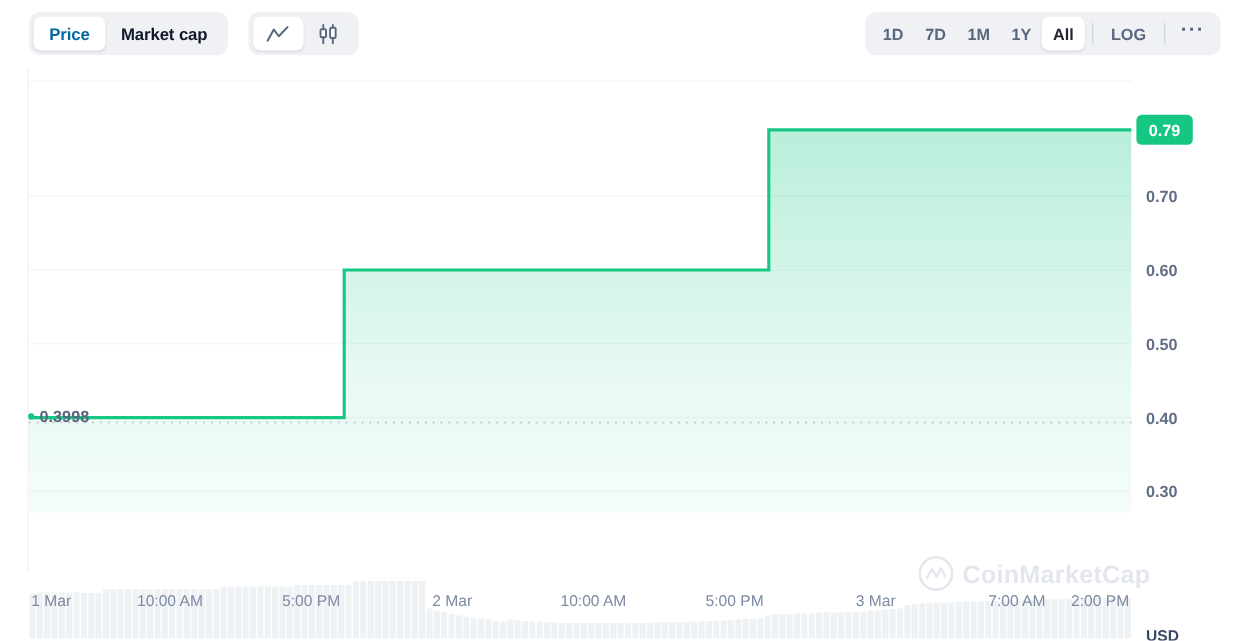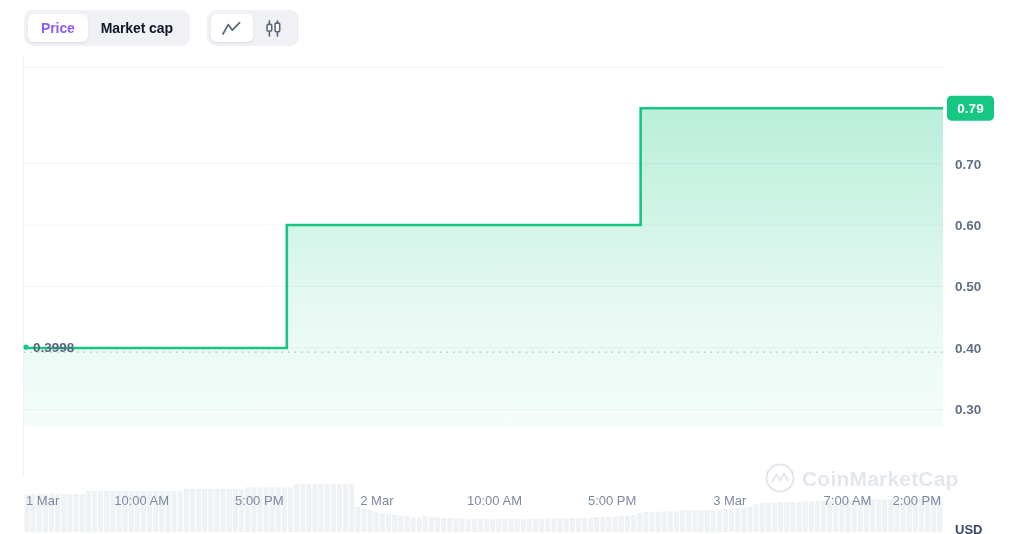--- a/index.html
+++ b/index.html
@@ -37,21 +37,21 @@
     color: #0f172a;
     letter-spacing: -0.1px;
     white-space: nowrap;
     cursor: pointer;
     background: transparent;
     border: none;
     font-family: "Liberation Sans", sans-serif;
   }
   .seg-btn.active {
     background: #ffffff;
-    color: #8b5cf6;
+    color: #0369a1;
     box-shadow: 0 1px 2px rgba(16,24,40,.10);
   }
   .icon-btn {
     display: flex; align-items: center; justify-content: center;
     width: 42px; height: 28px;
     border-radius: 6px;
     cursor: pointer;
   }
   .icon-btn.active { background:#ffffff; box-shadow: 0 1px 2px rgba(16,24,40,.10); }
 
@@ -121,20 +121,33 @@
             <line x1="5.4" y1="0.9" x2="5.4" y2="16.1" stroke="#58667E" stroke-width="1.6" stroke-linecap="round"></line>
             <rect x="3.1" y="4.4" width="4.6" height="6.6" rx="1.1" fill="#fff" stroke="#58667E" stroke-width="1.6"></rect>
             <line x1="13.4" y1="0.9" x2="13.4" y2="16.1" stroke="#58667E" stroke-width="1.6" stroke-linecap="round"></line>
             <rect x="11.1" y="3.1" width="4.6" height="8.6" rx="1.1" fill="#fff" stroke="#58667E" stroke-width="1.6"></rect>
           </svg>
         </div>
       </div>
 
     </div>
 
+    <div class="toolbar-right">
+      <div class="range-group">
+        <button class="range-btn">1D</button>
+        <button class="range-btn">7D</button>
+        <button class="range-btn">1M</button>
+        <button class="range-btn">1Y</button>
+        <button class="range-btn active">All</button>
+        <div class="range-sep"></div>
+        <button class="range-btn">LOG</button>
+        <div class="range-sep"></div>
+        <div class="dots-btn">···</div>
+      </div>
+    </div>
 
   </div>
 
   <div class="chart-wrap">
     <svg id="chart-svg" width="1033" height="478" viewBox="0 0 1033 478">
 
       <defs>
         <linearGradient id="areaGrad" x1="0" y1="0" x2="0" y2="1">
           <stop offset="0%" stop-color="#16C784" stop-opacity="0.30"></stop>
           <stop offset="55%" stop-color="#16C784" stop-opacity="0.10"></stop>

